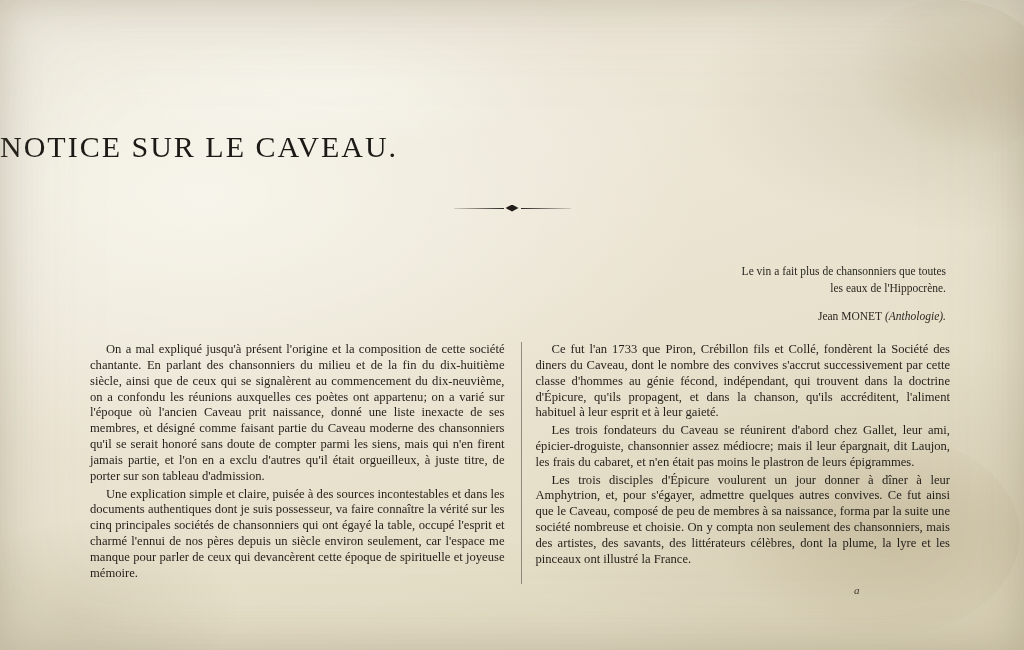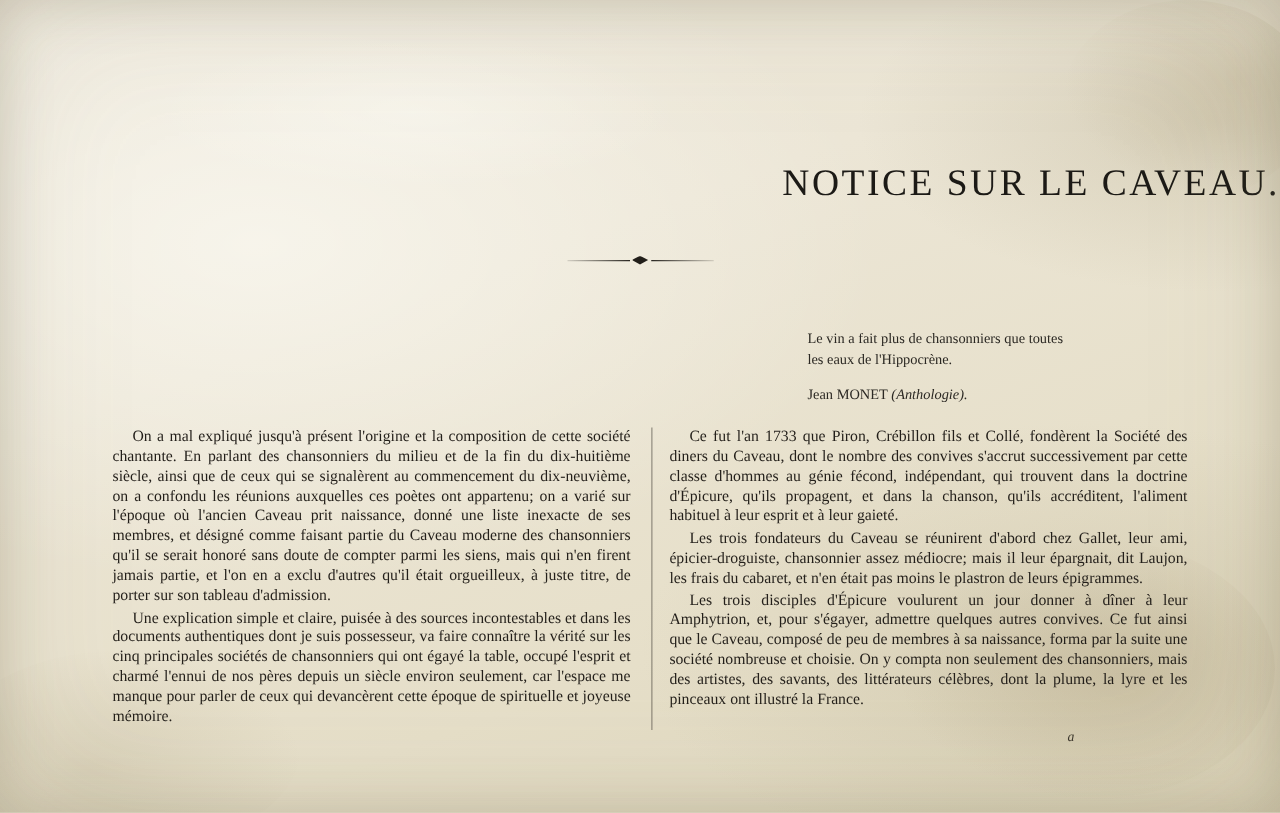--- a/index.html
+++ b/index.html
@@ -45,21 +45,21 @@
   }
   .content {
     position: absolute;
     left: 0; top: 0; right: 0; bottom: 0;
   }
   .doc-title {
     position: absolute;
     top: 110px;
     left: 0;
     width: 1024px;
-    text-align: right;
+    text-align: left;
     font-size: 30px;
     letter-spacing: 2.0px;
     color: #1c1a16;
     font-family: "Liberation Serif", serif;
     font-weight: normal;
   }
   .ornament {
     position: absolute;
     top: 196px;
     left: 0;
@@ -86,21 +86,21 @@
     margin: 0 2px;
     background: #211e19;
     transform: rotate(0deg);
     clip-path: polygon(0% 50%, 50% 0%, 100% 50%, 50% 100%);
   }
   .epigraph {
     position: absolute;
     top: 263px;
     right: 78px;
     width: 300px;
-    text-align: left;
+    text-align: right;
     font-size: 11.5px;
     line-height: 1.45;
     color: #2b2823;
   }
   .epigraph .attrib {
     margin-top: 12px;
   }
   .epigraph .sc {
     font-variant: small-caps;
   }

